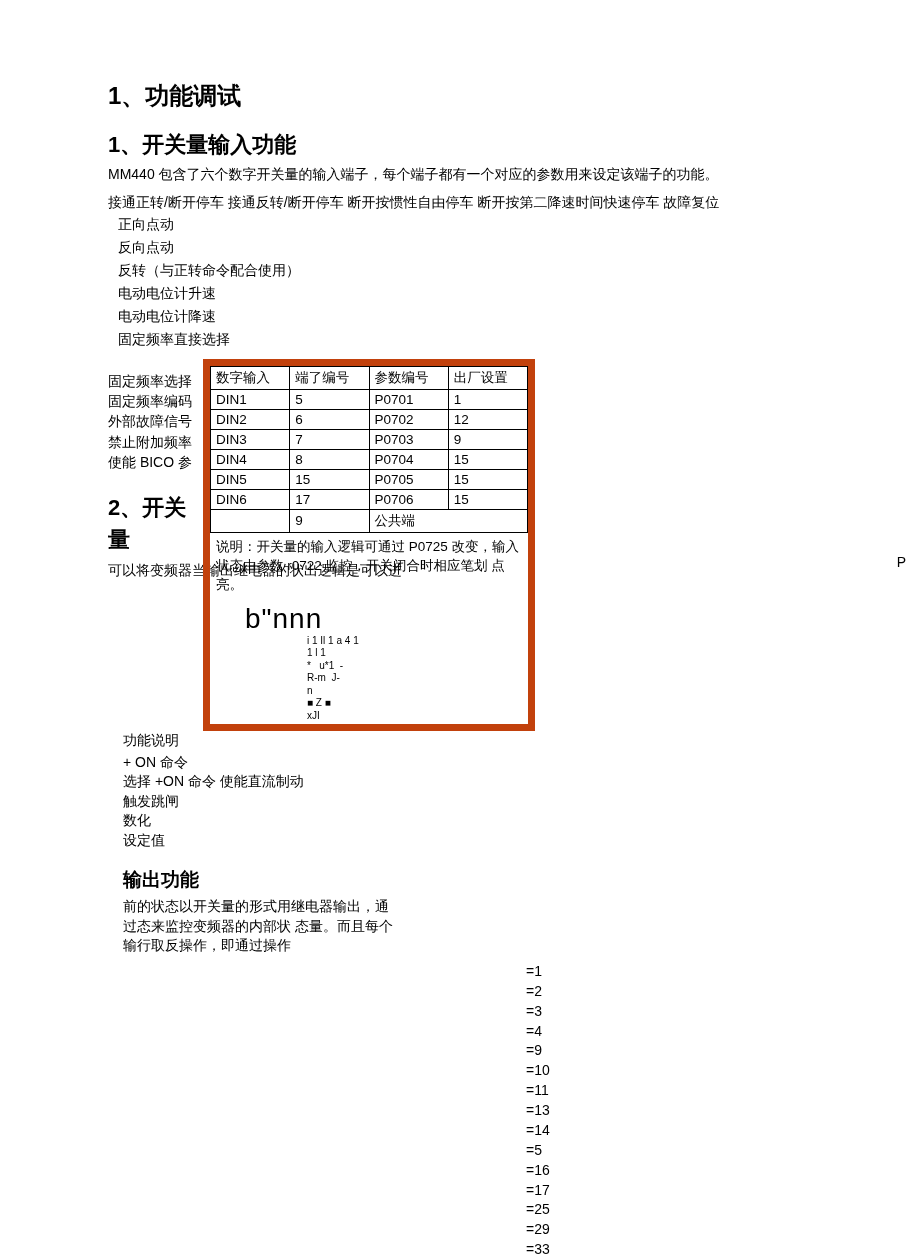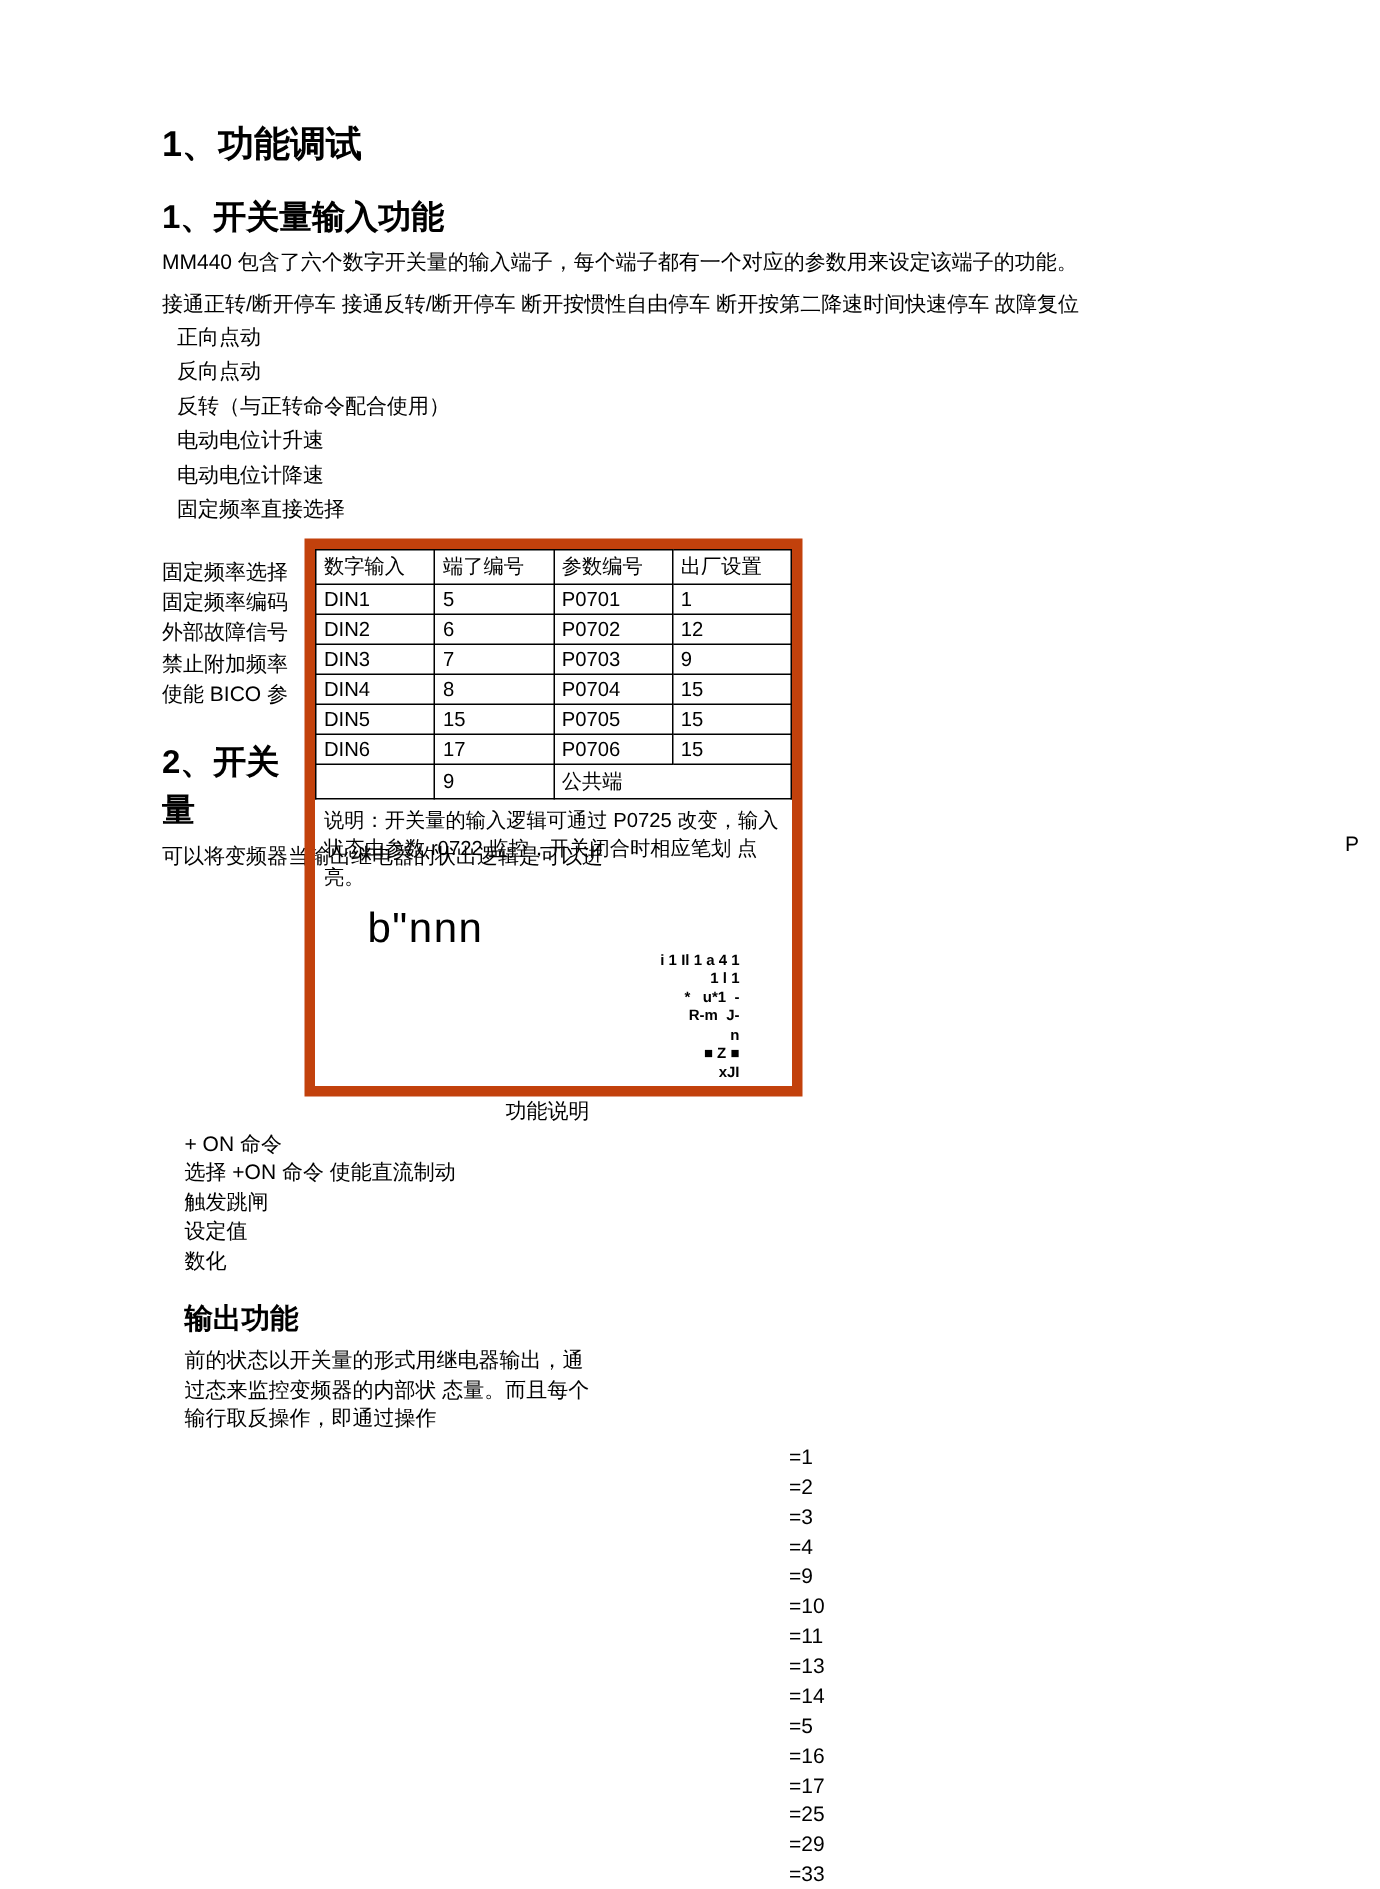--- a/index.html
+++ b/index.html
@@ -61,29 +61,29 @@
   .table-note {
     padding: 5px 6px 4px 6px;
     font-size: 13.5px;
     line-height: 1.4;
   }
   .fake-graphic {
     margin: 4px 35px 2px 35px;
     font-family: "Helvetica", Arial, sans-serif;
   }
   .fake-graphic .big { font-size:28px; letter-spacing:1px; }
-  .fake-graphic .small { font-size:10px; line-height:1.25; margin-left:62px; font-weight:bold;text-align:right; }
+  .fake-graphic .small { font-size:10px; line-height:1.25; margin-left:62px; font-weight:normal; }
   .right-col {
     float: left;
     margin-left: 15px;
     width: 270px;
     font-size: 14px;
     line-height: 1.4;
   }
-  .right-col .func-label { margin-bottom:2px;text-align:right; }
+  .right-col .func-label { margin-bottom:2px; }
   .output-title {
     font-size: 19px;
     font-weight: bold;
     margin-top: 16px;
     margin-bottom: 4px;
   }
   .page-edge {
     position: absolute;
     right: -94px;
     top: 195px;
@@ -195,22 +195,22 @@
 ■ Z ■
 xJI</div>
     </div>
   </div>
 
   <div class="right-col">
     <div class="func-label">功能说明</div>
     <div>+ ON 命令</div>
     <div>选择  +ON 命令  使能直流制动</div>
     <div>触发跳闸</div>
+    <div>数化</div>
     <div>设定值</div>
-    <div>数化</div>
 
     <div class="output-title">输出功能</div>
     <div>前的状态以开关量的形式用继电器输出，通过态来监控变频器的内部状 态量。而且每个输行取反操作，即通过操作</div>
   </div>
 
   <div class="clear"></div>
 </div>
 
 <div class="eq-list">
   <div>=1</div>

